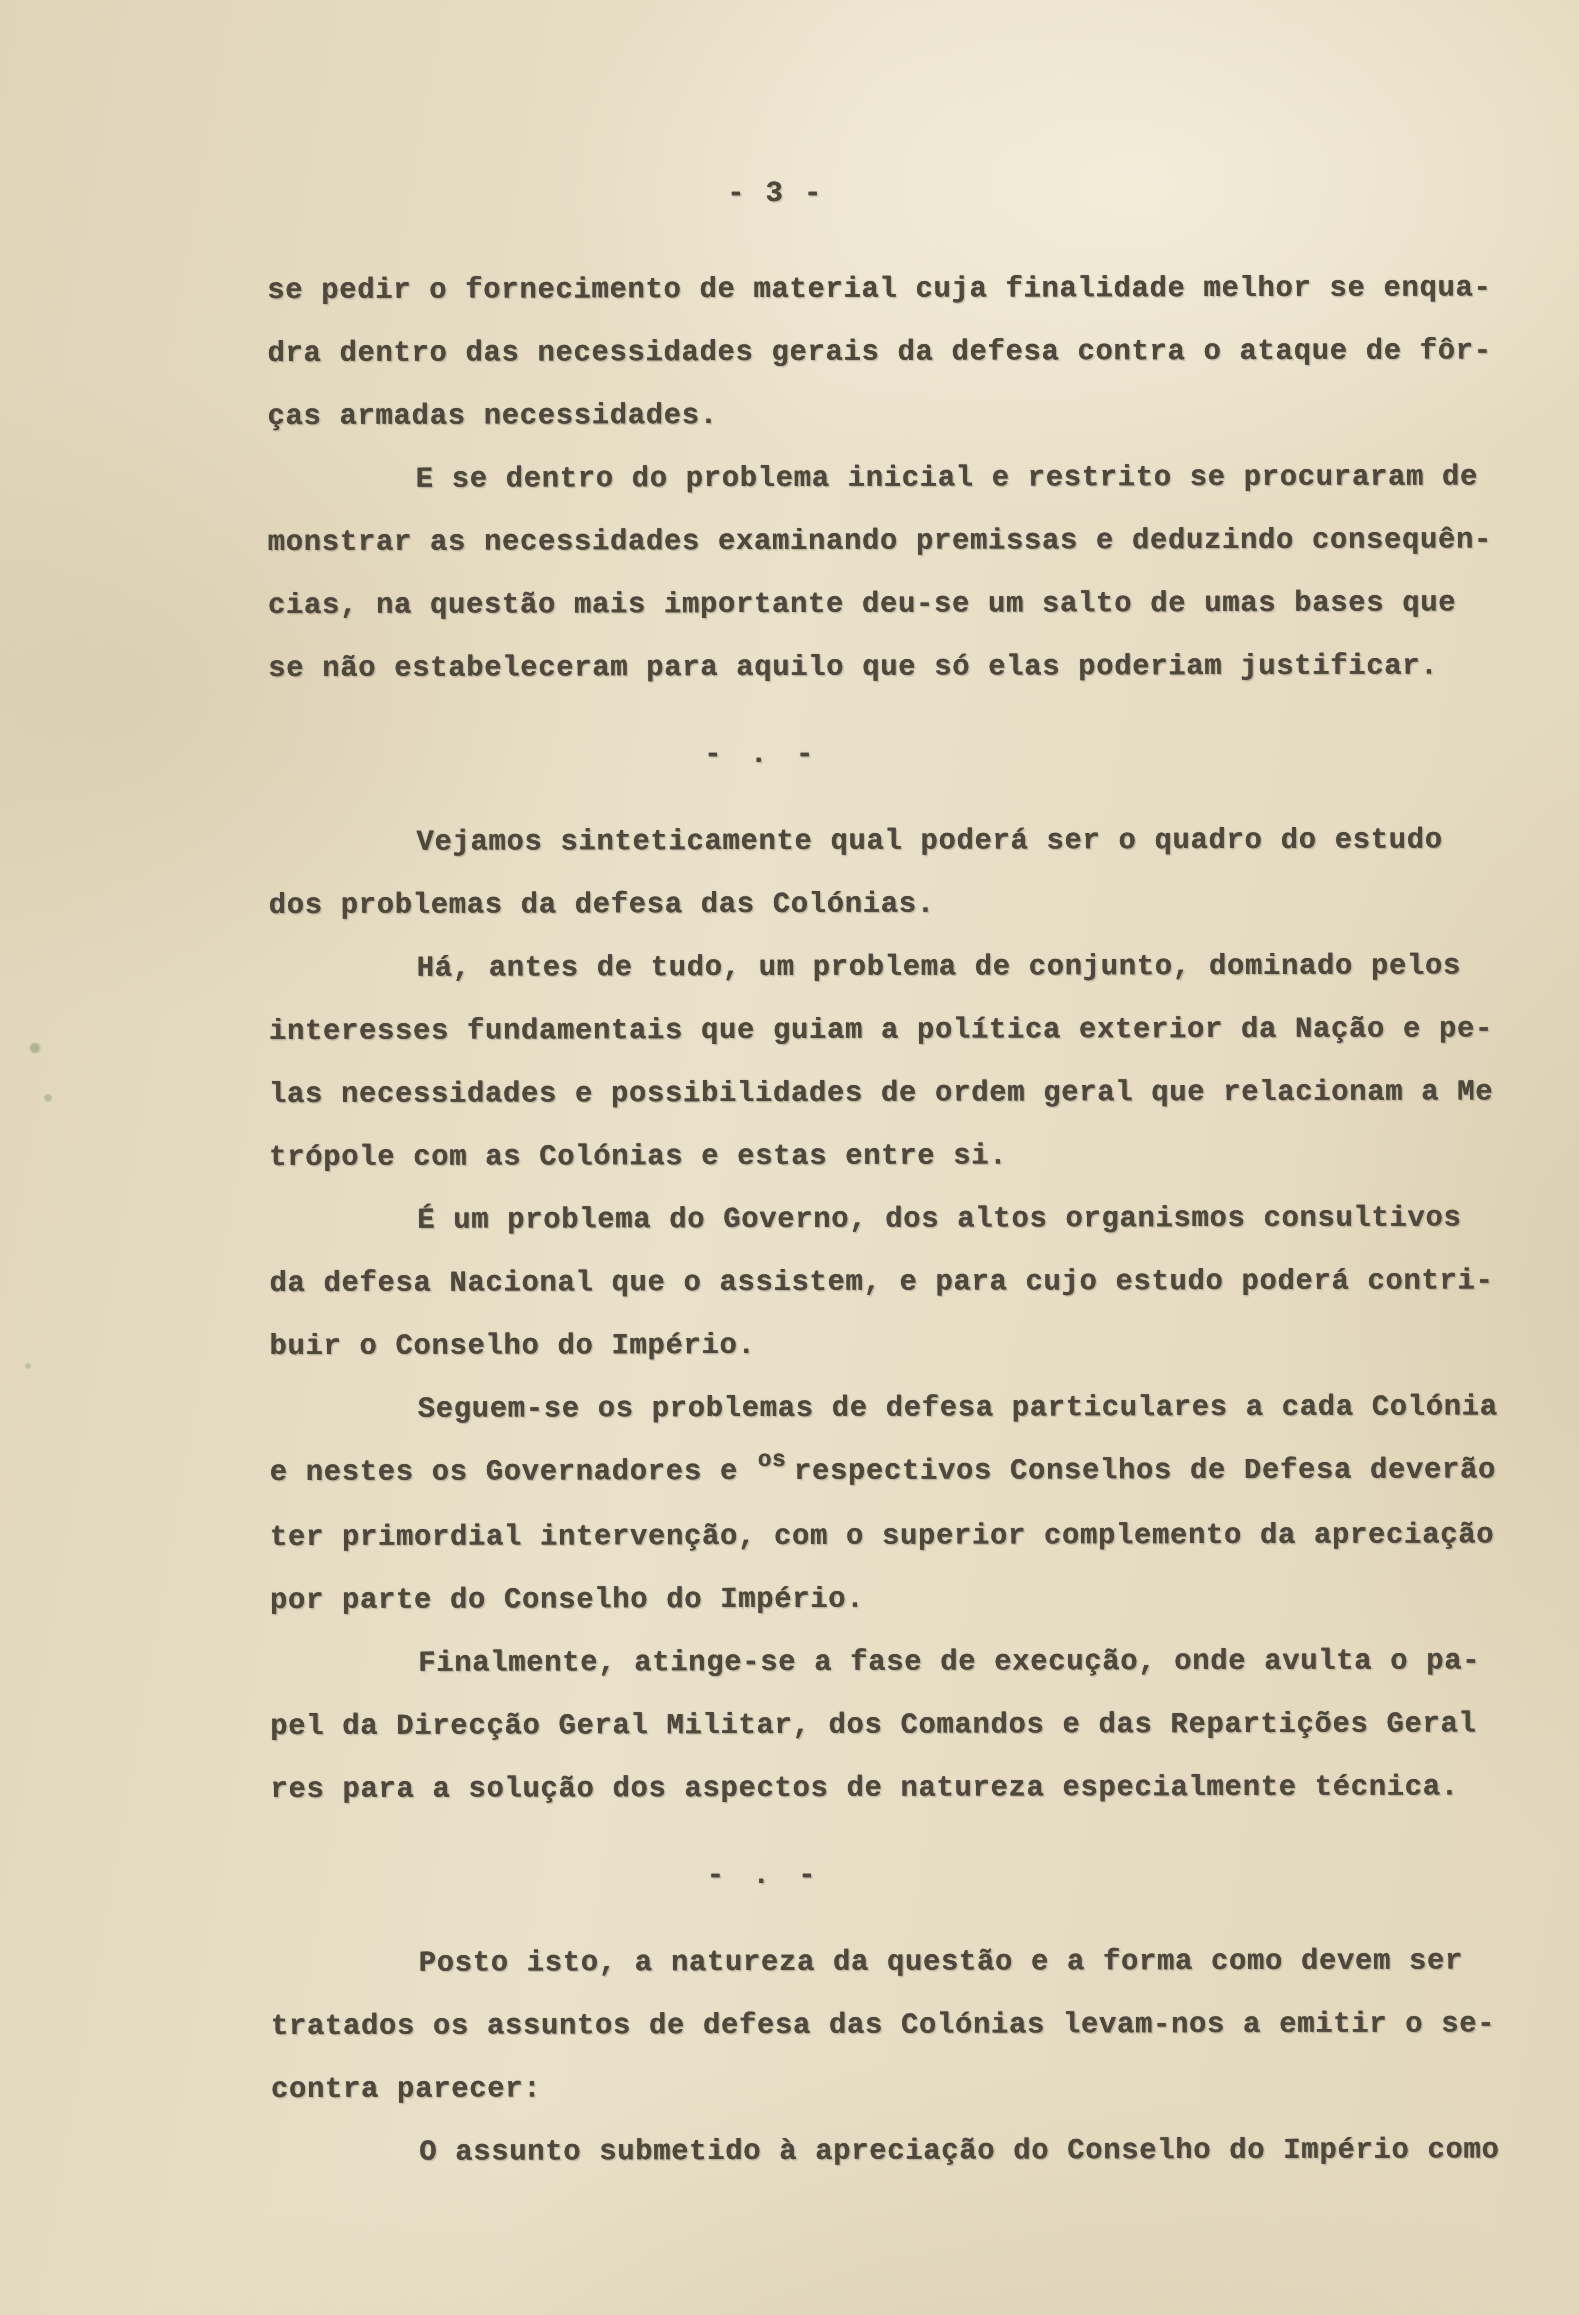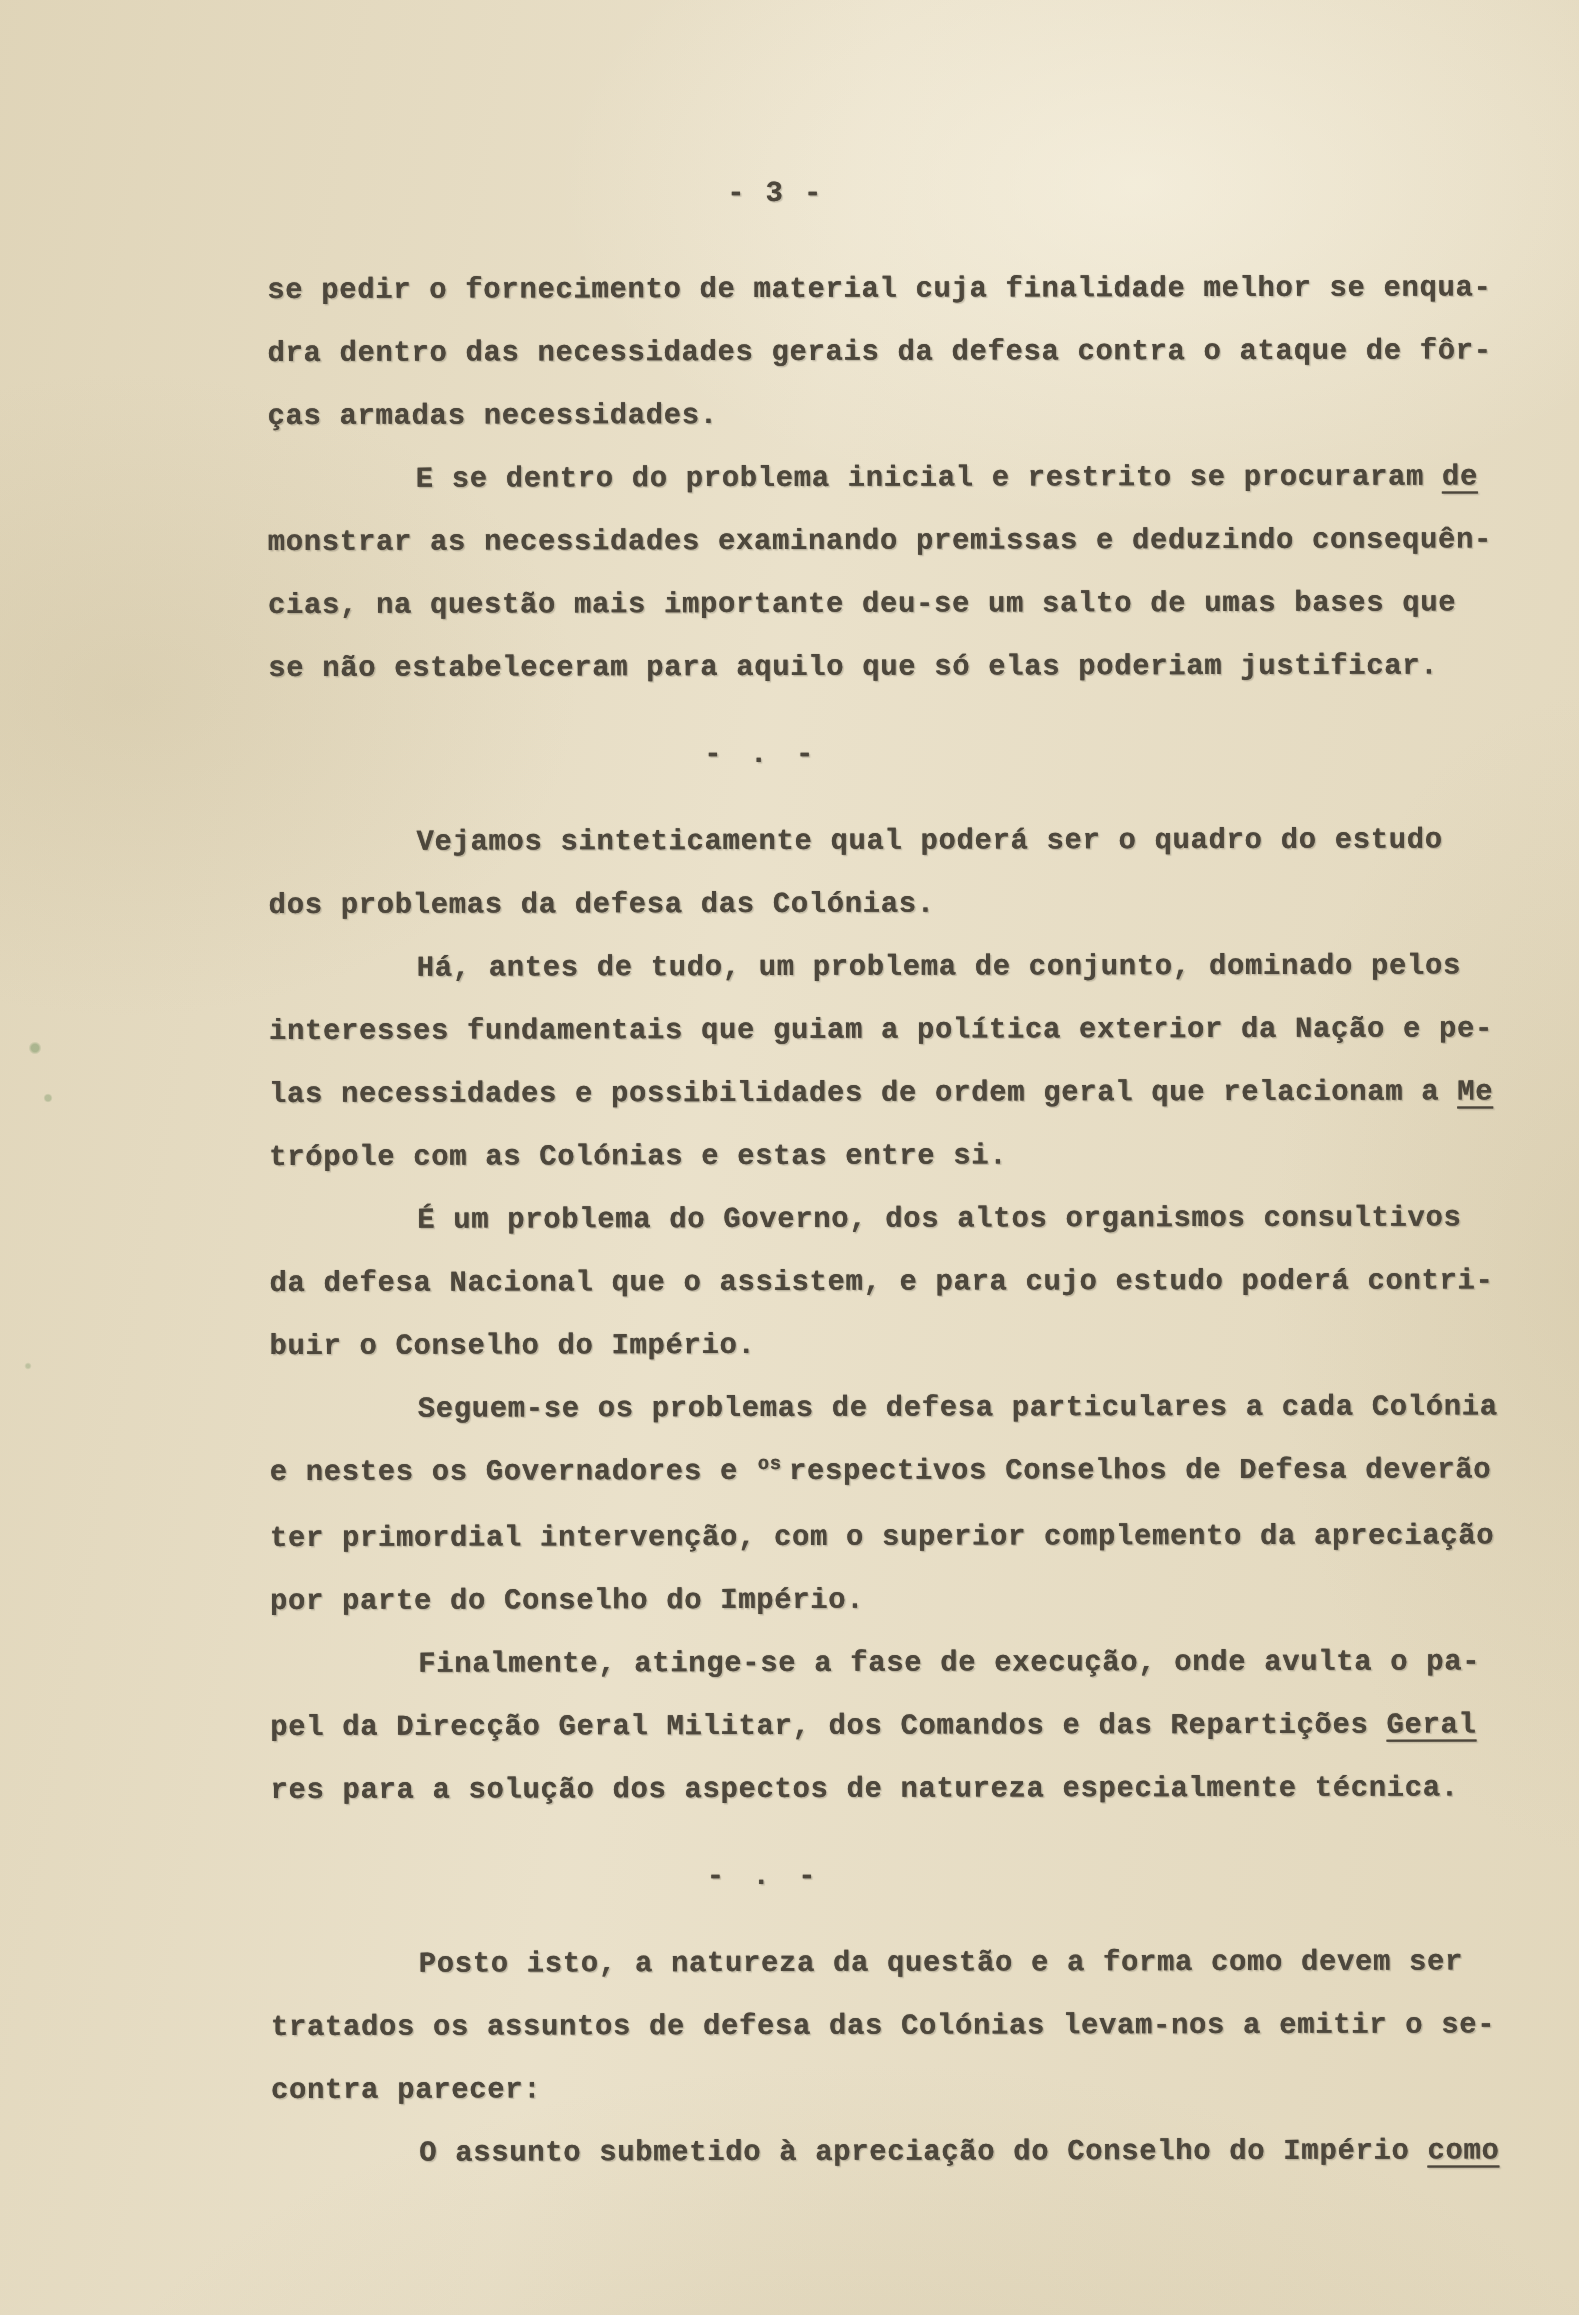--- a/index.html
+++ b/index.html
@@ -37,28 +37,27 @@
     margin-bottom:33px;
   }
   .line{
     font-size:29px;
     line-height:63px;
     letter-spacing:0.6px;
     white-space:nowrap;
   }
   .line.indent{padding-left:148px;}
   .seg.u{
-    text-decoration:underline;
     text-decoration-thickness:2.3px;
     text-underline-offset:6.5px;
   }
   .seg.raised{
     position:relative;
     top:-0.55em;
-    font-size:19px;
+    font-size:23px;
     margin:0 7.4px 0 1.8px;
   }
   .separator{
     font-size:29px;
     line-height:63px;
     letter-spacing:5.5px;
     margin:24px 0 24px 436px;
   }
 </style>
 </head>

